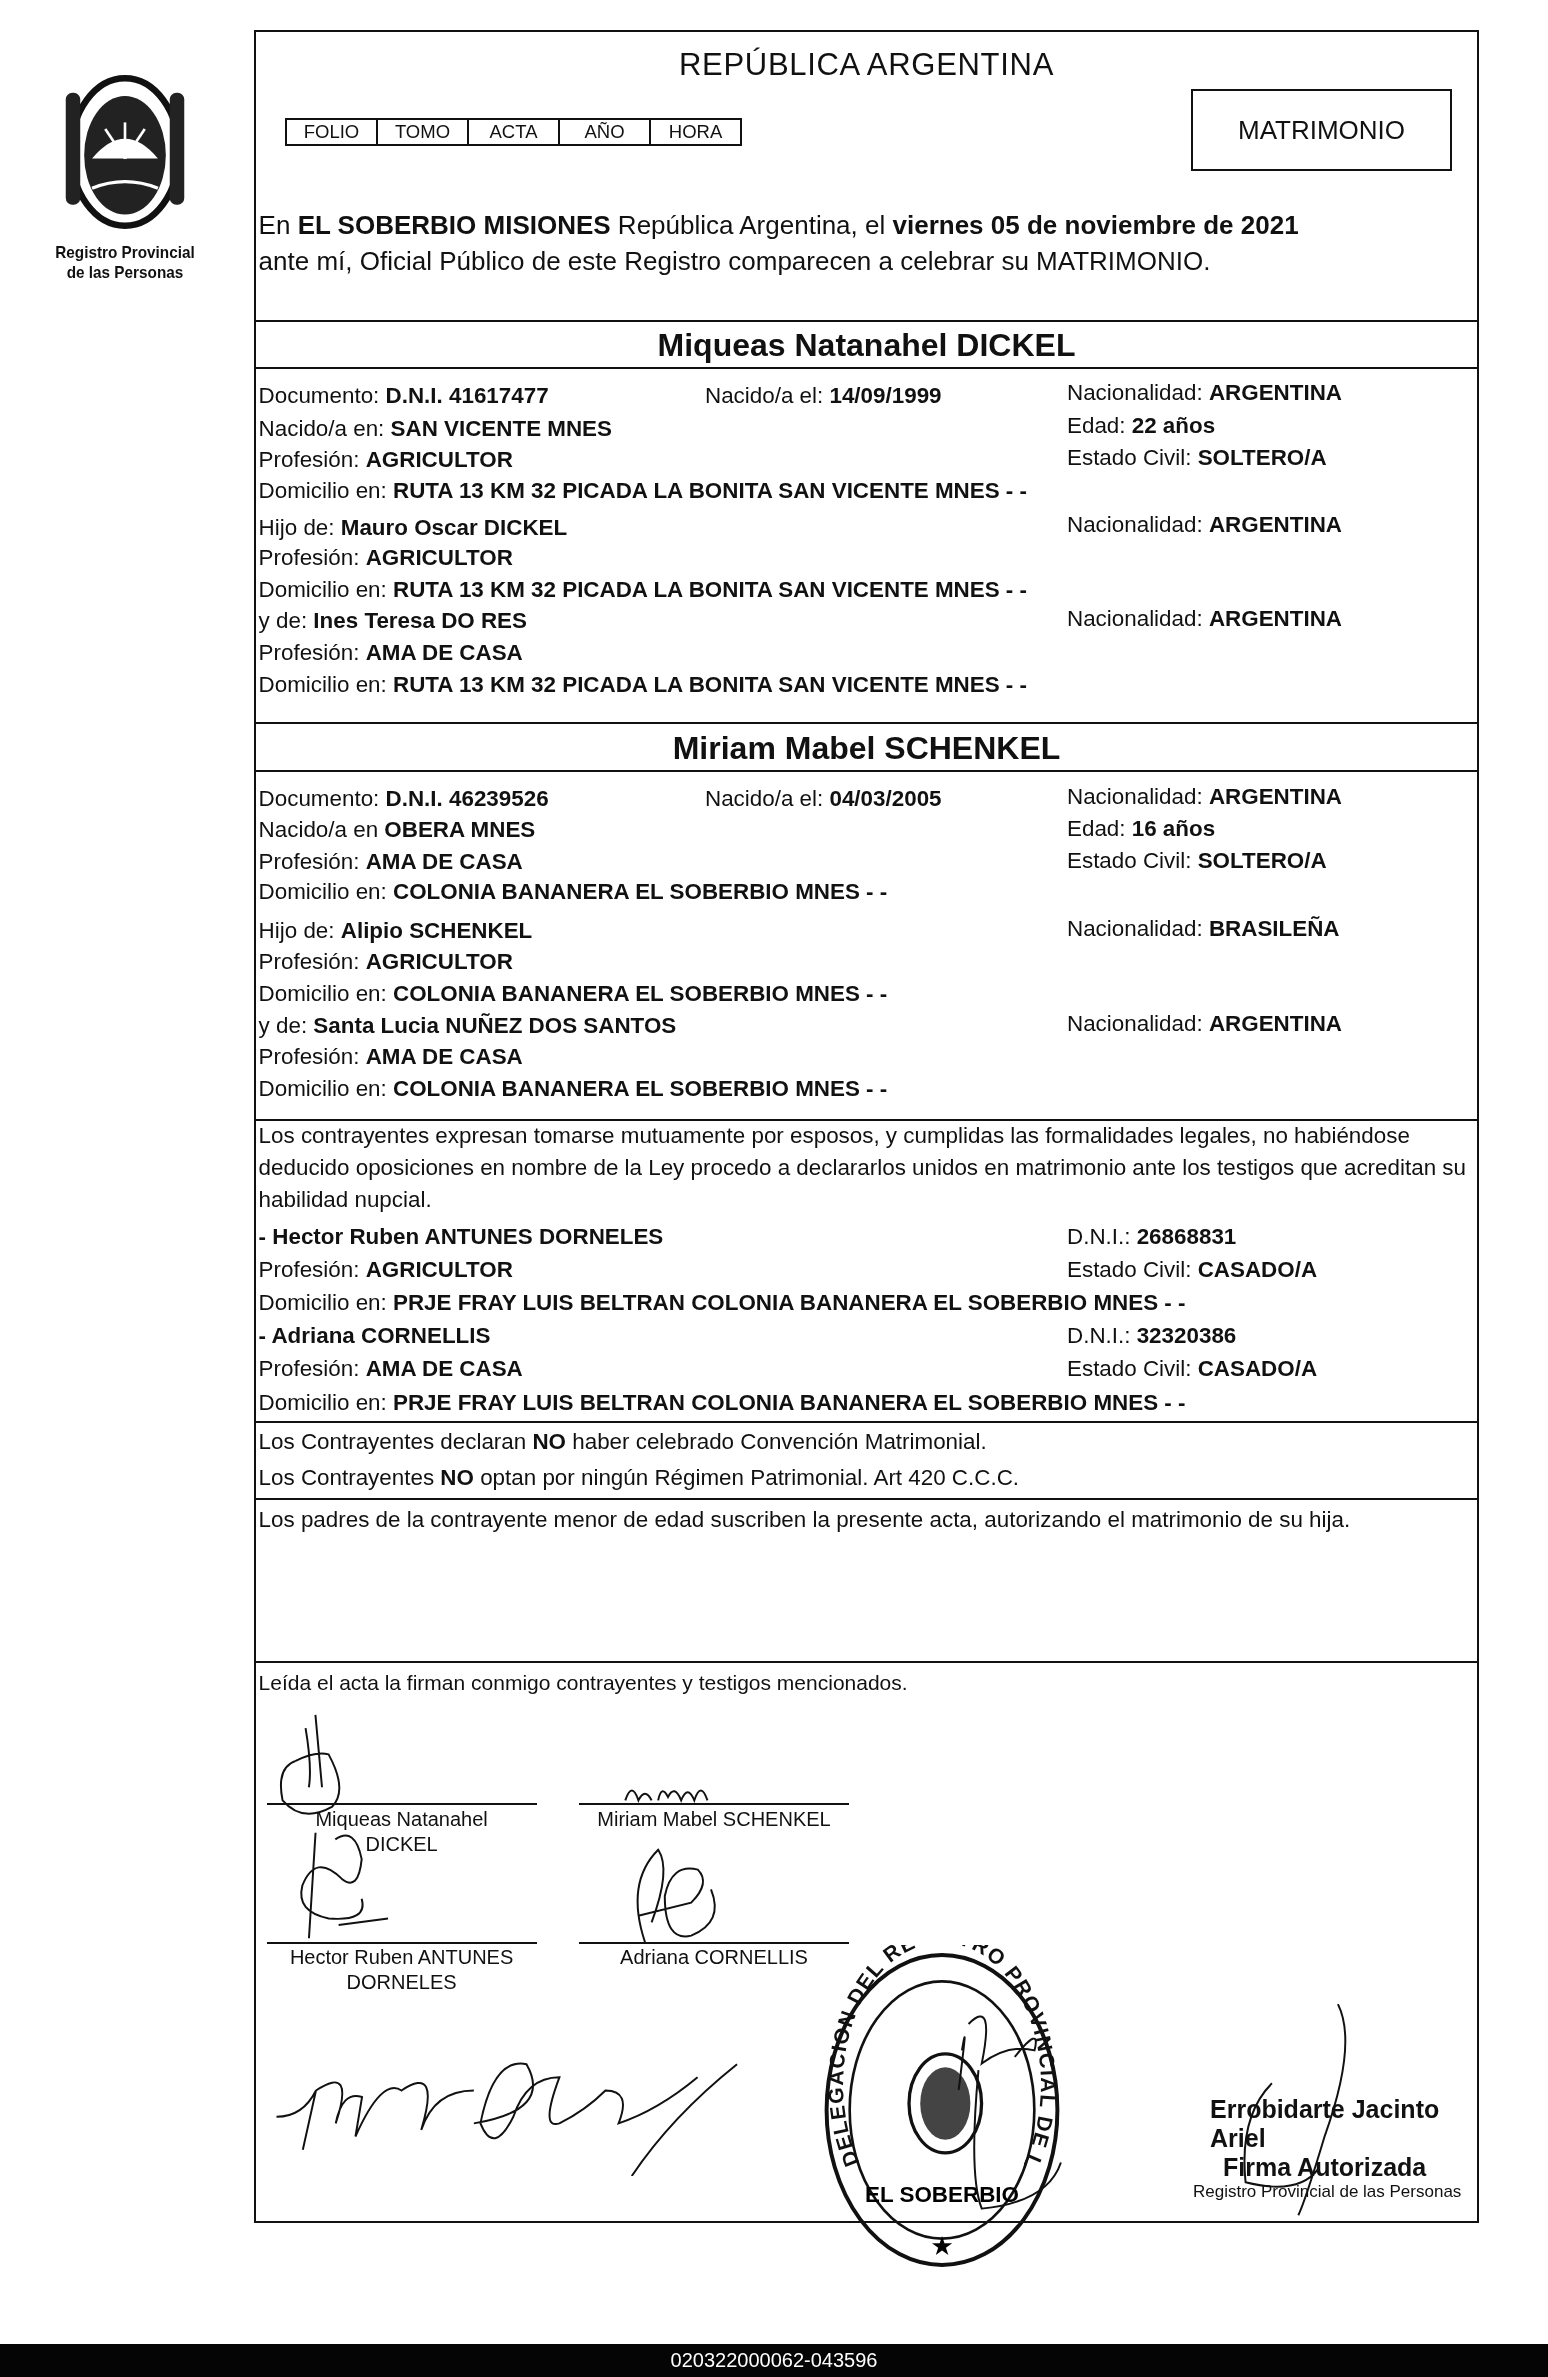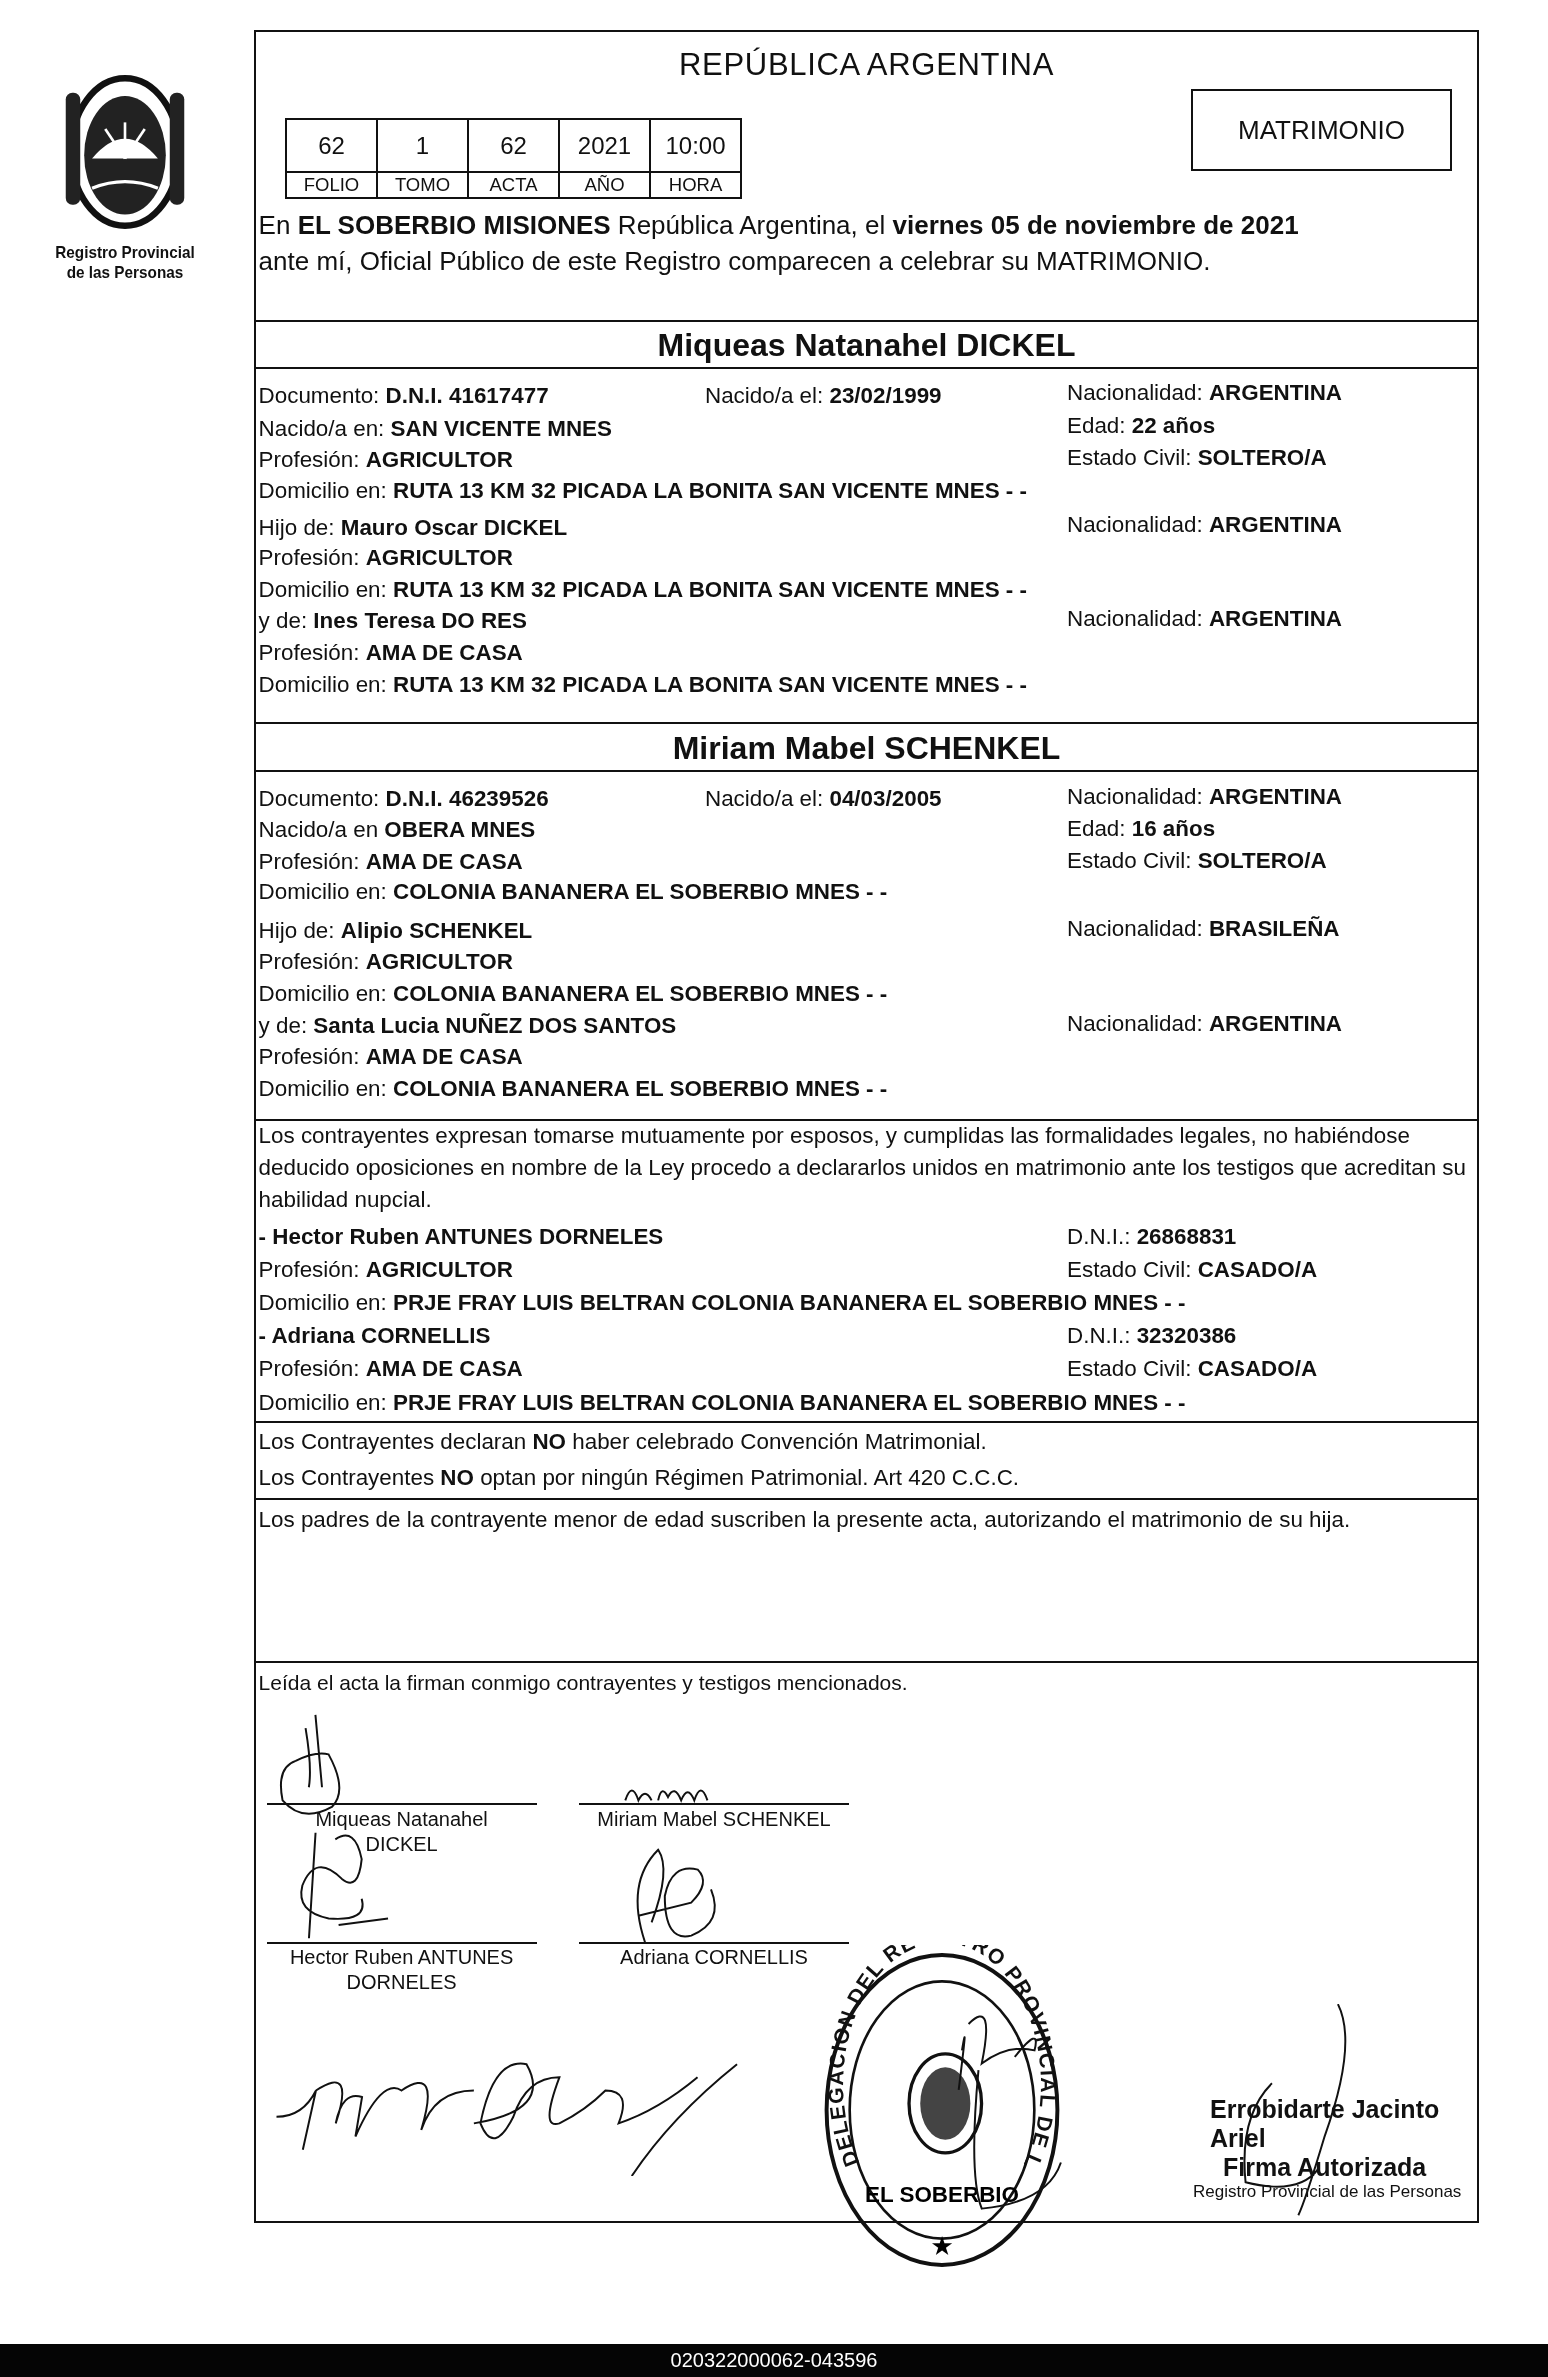--- a/index.html
+++ b/index.html
@@ -64,47 +64,40 @@
     <div>de las Personas</div>
   </div>
 </div>
 
 <div class="frame">
 
   <div class="header">
     <div class="title">REPÚBLICA ARGENTINA</div>
     <table class="reg-table">
       <tbody>
-          <tr class="val">
-        <td>62</td>
-        <td>1</td>
-        <td>62</td>
-        <td>2021</td>
-        <td>10:00</td>
-      </tr>
       <tr class="lbl">
         <td>FOLIO</td>
         <td>TOMO</td>
         <td>ACTA</td>
         <td>AÑO</td>
         <td>HORA</td>
       </tr>
     </tbody>
       </table>
     <div class="type-box">MATRIMONIO</div>
     <div class="intro">
       <div><span>En </span><b>EL SOBERBIO MISIONES</b><span>  República Argentina, el </span><b>viernes 05 de noviembre de 2021</b></div>
       <div>ante mí, Oficial Público de este Registro comparecen a celebrar su MATRIMONIO.</div>
     </div>
   </div>
 
   <div class="section" style="top:290px;height:402px;">
     <div class="name-head">Miqueas Natanahel DICKEL</div>
     <div class="row" style="top:61px"><span>Documento: </span><b>D.N.I. 41617477</b></div>
-    <div class="row col2" style="top:61px"><span>Nacido/a el: </span><b>23/02/1999</b></div>
+    <div class="row col2" style="top:61px"><span>Nacido/a el: </span><b>14/09/1999</b></div>
     <div class="row col3" style="top:58px"><span>Nacionalidad: </span><b>ARGENTINA</b></div>
     <div class="row" style="top:94px"><span>Nacido/a en: </span><b>SAN VICENTE MNES</b></div>
     <div class="row col3" style="top:91px"><span>Edad: </span><b>22 años</b></div>
     <div class="row" style="top:125px"><span>Profesión: </span><b>AGRICULTOR</b></div>
     <div class="row col3" style="top:123px"><span>Estado Civil: </span><b>SOLTERO/A</b></div>
     <div class="row" style="top:156px"><span>Domicilio en: </span><b>RUTA 13 KM 32 PICADA LA BONITA SAN VICENTE MNES - -</b></div>
     <div class="row" style="top:193px"><span>Hijo de: </span><b>Mauro Oscar DICKEL</b></div>
     <div class="row col3" style="top:190px"><span>Nacionalidad: </span><b>ARGENTINA</b></div>
     <div class="row" style="top:223px"><span>Profesión: </span><b>AGRICULTOR</b></div>
     <div class="row" style="top:255px"><span>Domicilio en: </span><b>RUTA 13 KM 32 PICADA LA BONITA SAN VICENTE MNES - -</b></div>

